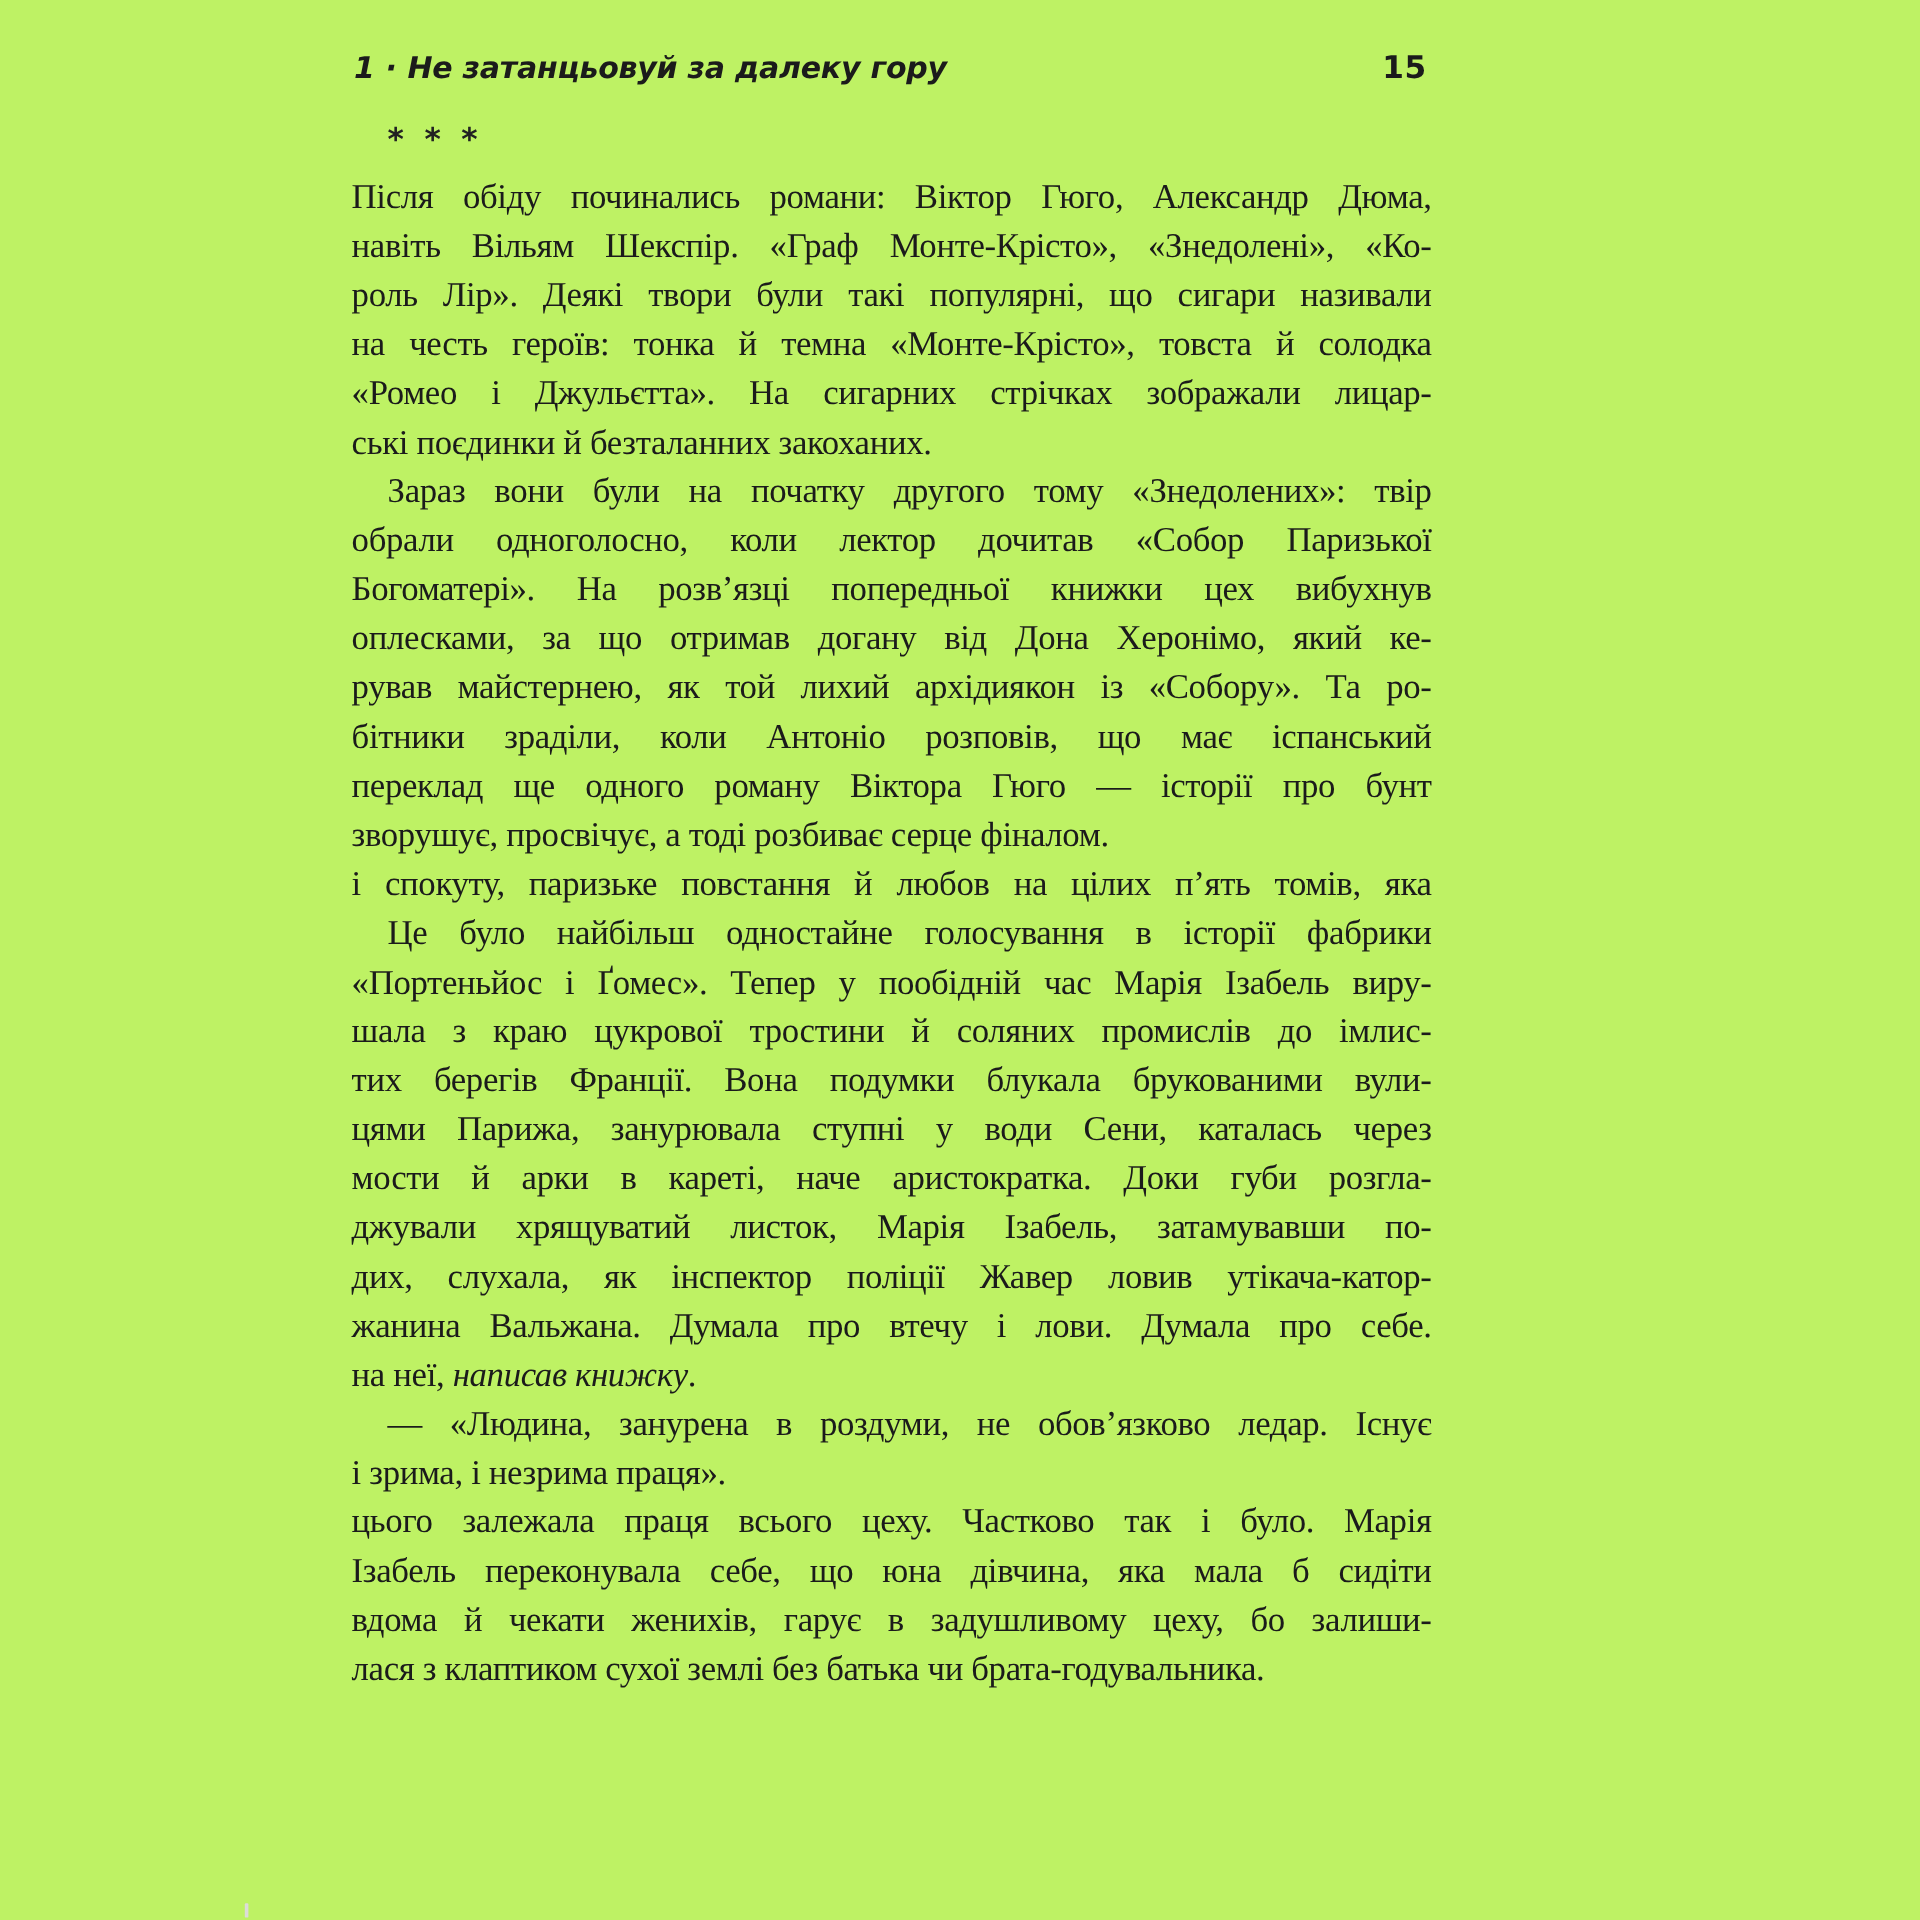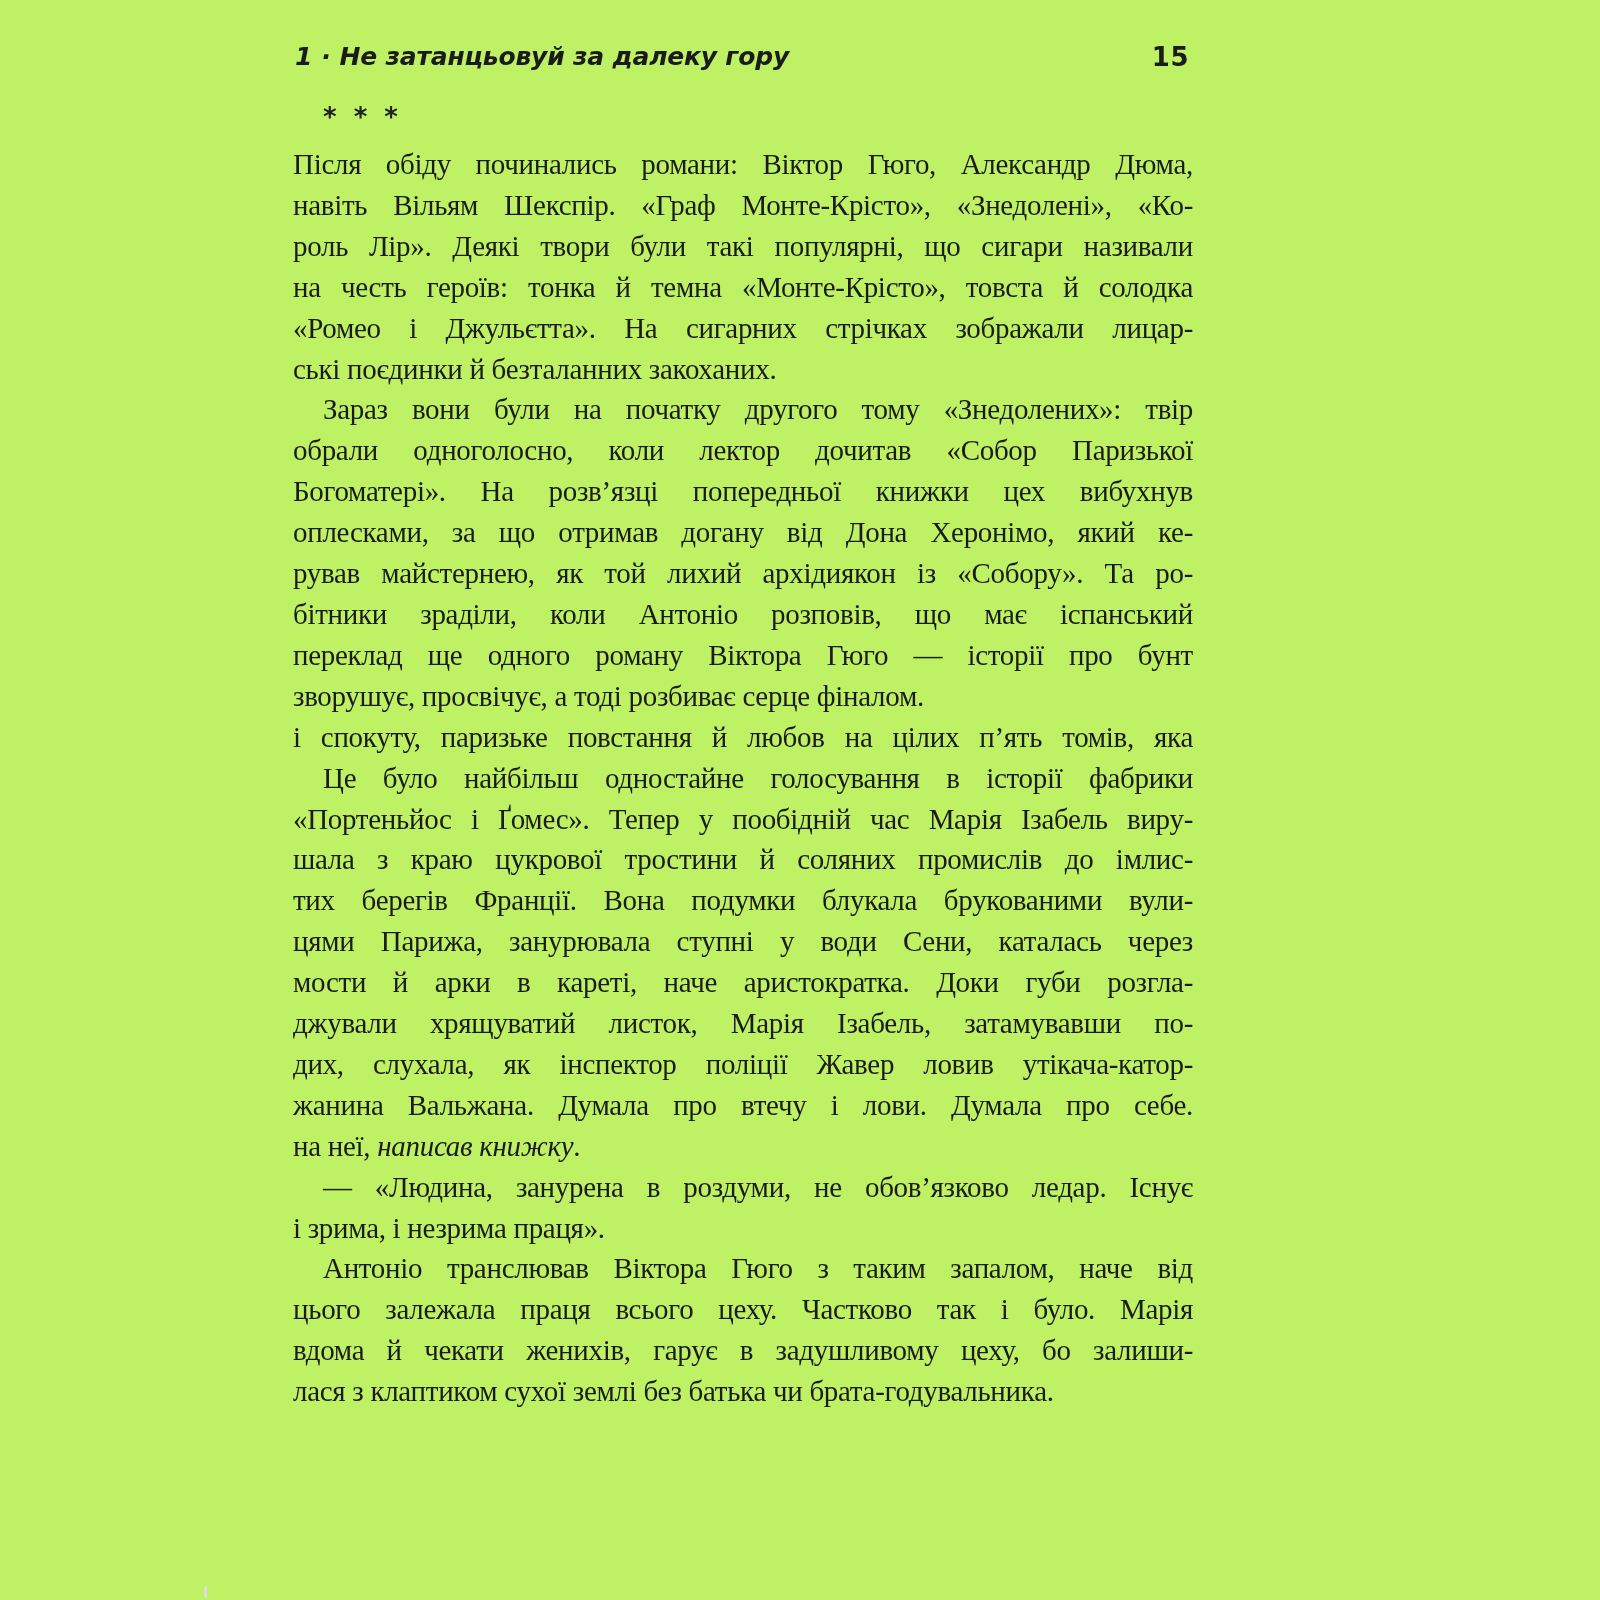--- a/index.html
+++ b/index.html
@@ -127,22 +127,22 @@
         <div class="line just">шала з краю цукрової тростини й соляних промислів до імлис-</div>
         <div class="line just">тих берегів Франції. Вона подумки блукала брукованими вули-</div>
         <div class="line just">цями Парижа, занурювала ступні у води Сени, каталась через</div>
         <div class="line just">мости й арки в кареті, наче аристократка. Доки губи розгла-</div>
         <div class="line just">джували хрящуватий листок, Марія Ізабель, затамувавши по-</div>
         <div class="line just">дих, слухала, як інспектор поліції Жавер ловив утікача-катор-</div>
         <div class="line just">жанина Вальжана. Думала про втечу і лови. Думала про себе.</div>
         <div class="line">на неї, <em>написав книжку</em>.</div>
         <div class="line just indent">— «Людина, занурена в роздуми, не обов’язково ледар. Існує</div>
         <div class="line">і зрима, і незрима праця».</div>
-        <div class="line just indent">Антоніо транслював Віктора Гюго з таким запалом, наче від</div>
         <div class="line just">цього залежала праця всього цеху. Частково так і було. Марія</div>
+        <div class="line just">Ізабель переконувала себе, що юна дівчина, яка мала б сидіти</div>
         <div class="line just">вдома й чекати женихів, гарує в задушливому цеху, бо залиши-</div>
         <div class="line">лася з клаптиком сухої землі без батька чи брата-годувальника.</div>
       </div>
   </div>
 
   <div class="artifact"></div>
 
 </div>
 
 </body></html>

